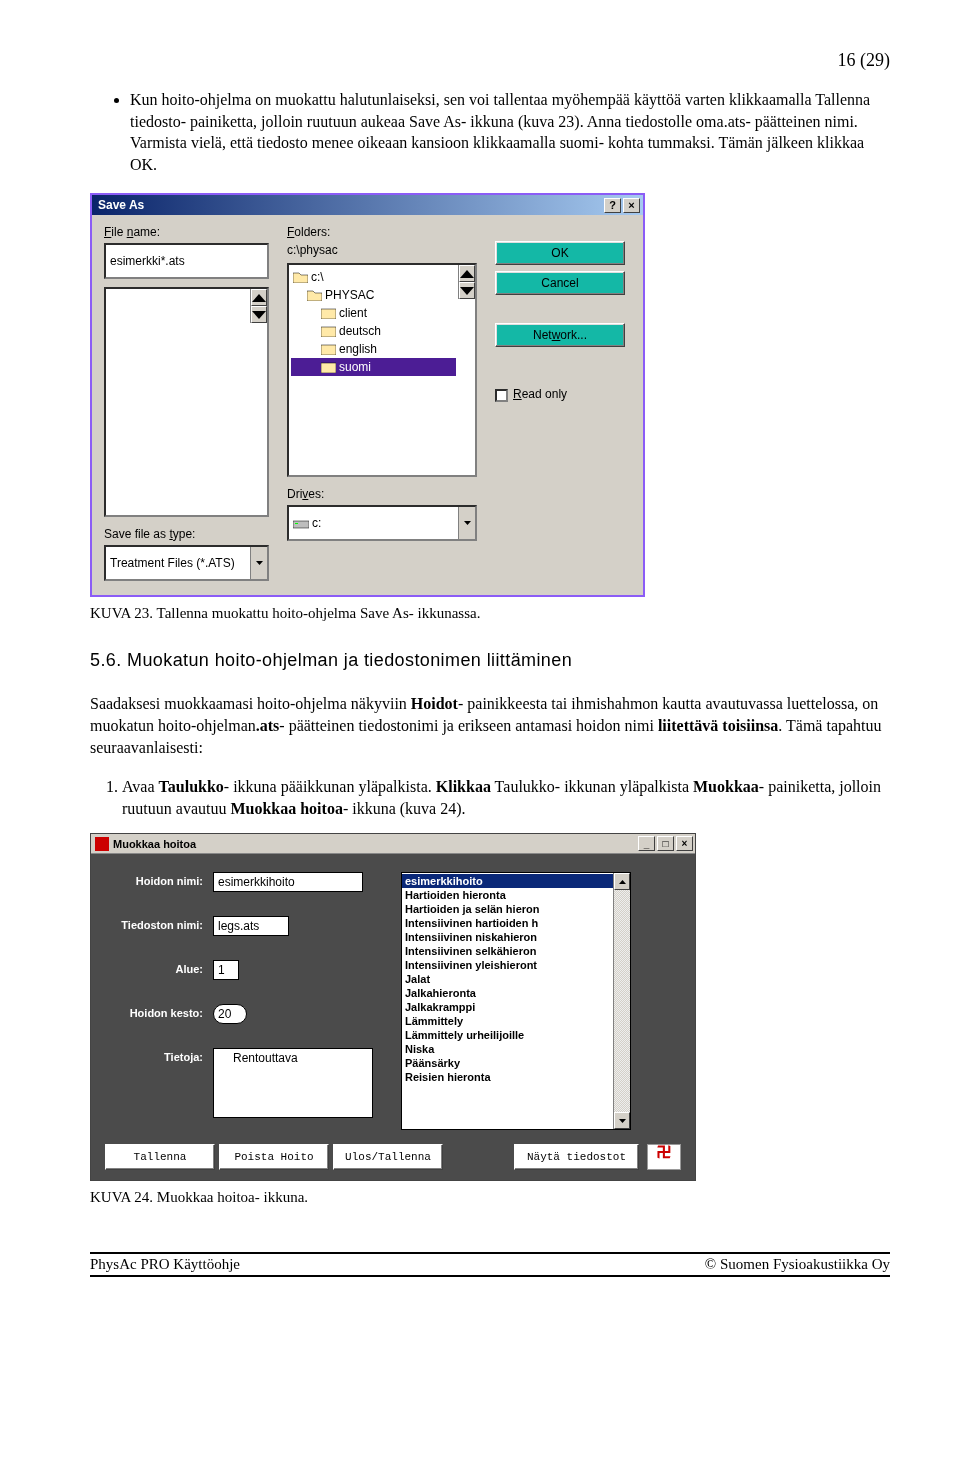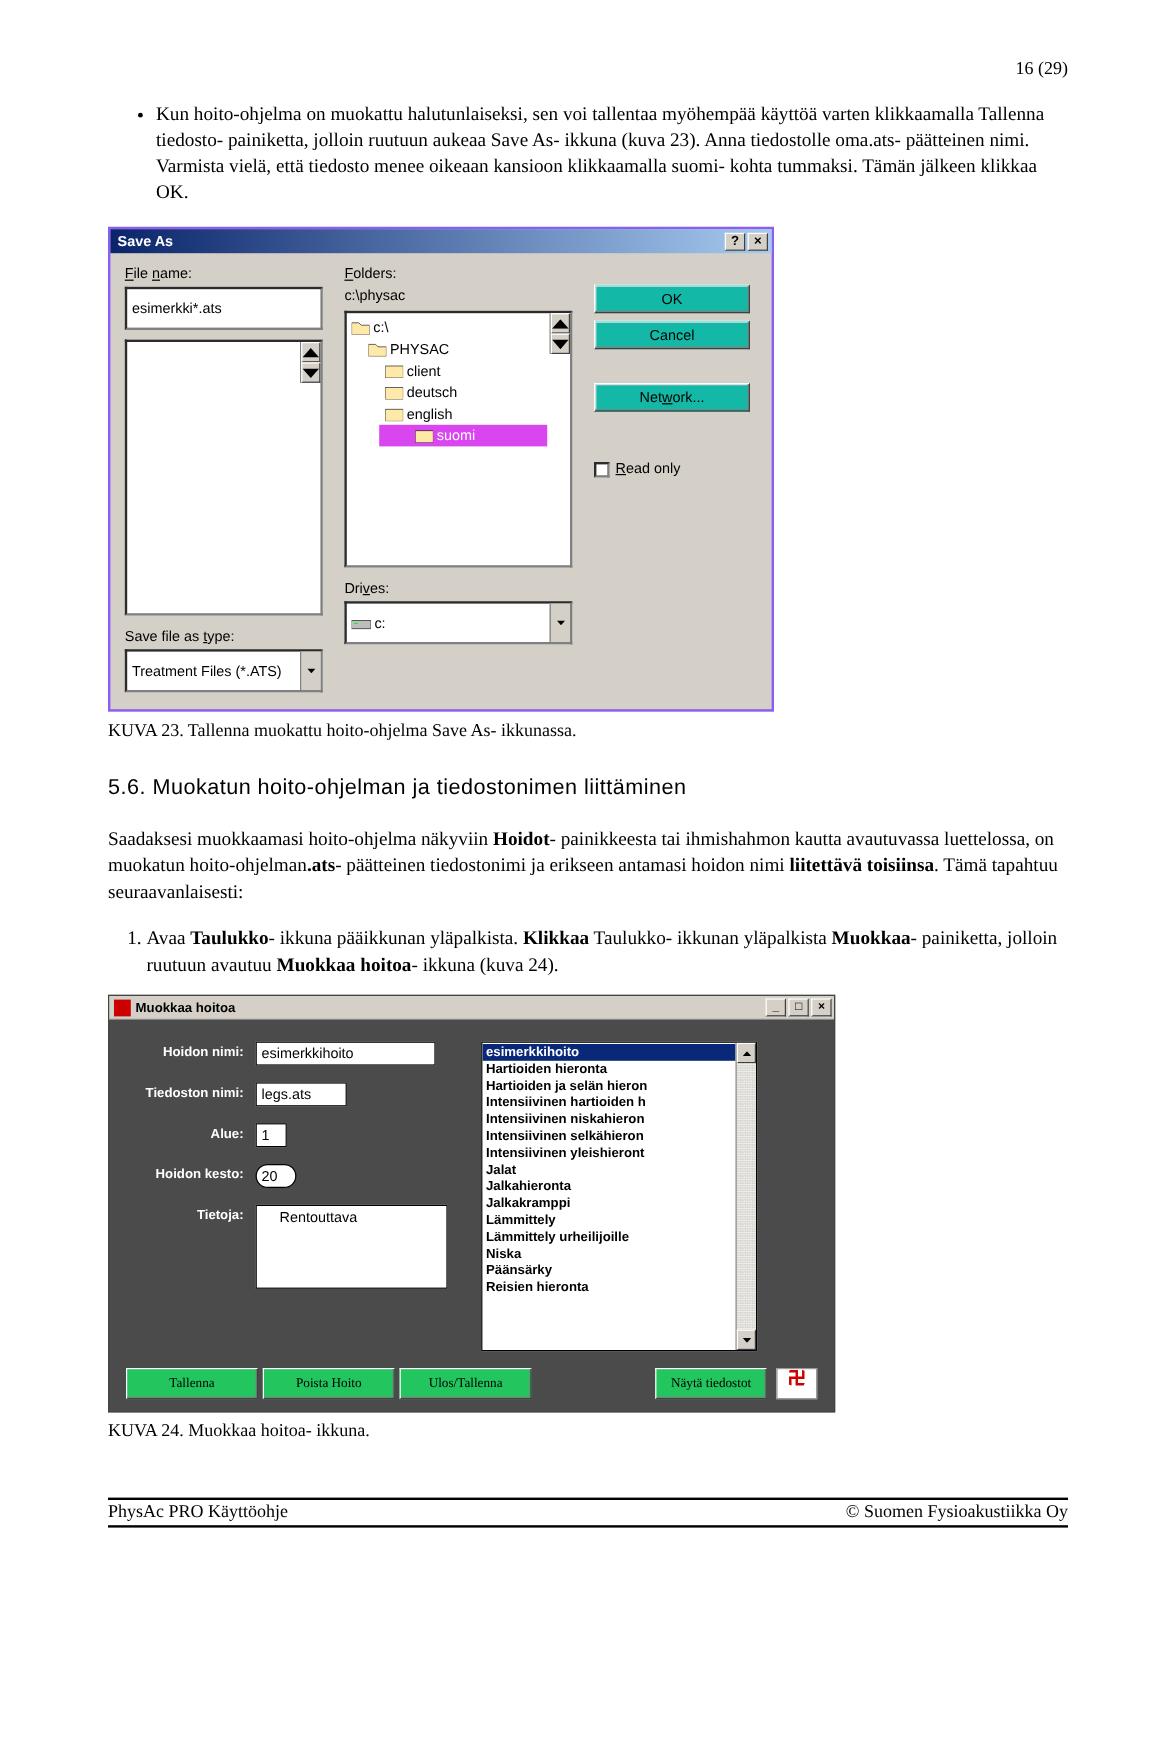--- a/index.html
+++ b/index.html
@@ -5,21 +5,21 @@
   * { box-sizing: border-box; }
   body {
     font-family: "Times New Roman", serif;
     font-size: 16px;
     margin: 0;
     padding: 50px 70px 30px 90px;
     background: #fff;
     color: #000;
     width: 960px;
   }
-  .page-num { text-align: right; margin-bottom: 18px; font-size: 15px; }
+  .page-num { text-align: right; margin-bottom: 18px; font-size: 18px; }
   ul.bullet { list-style: disc; padding-left: 40px; margin: 0 0 18px 0; }
   ul.bullet li { margin-bottom: 2px; line-height: 1.35; }
   .caption { margin: 8px 0 28px 0; font-size: 15px; }
   .section-head { font-family: Arial, sans-serif; font-size: 18px; letter-spacing: 0.4px; margin: 28px 0 22px 0; }
   p { line-height: 1.35; margin: 0 0 18px 0; }
   ol.num { padding-left: 32px; margin: 0 0 14px 0; }
   ol.num li { line-height: 1.35; }
 
   
   .dlg {
@@ -77,21 +77,21 @@
   .sbtn {
     height:17px; background:#d4d0c8;
     border:1px solid #fff; border-right-color:#404040; border-bottom-color:#404040;
     display:flex; align-items:center; justify-content:center;
   }
   .strack { flex:1; background: repeating-conic-gradient(#d4d0c8 0 25%, #eee 0 50%) 0/2px 2px;}
   .tree { flex:1; padding:3px 2px; font-size:12px; overflow:hidden; }
   .trow { display:flex; align-items:center; height:18px; gap:3px; padding-left:2px;}
   .trow.ind1 { padding-left:16px; }
   .trow.ind2 { padding-left:30px; }
-  .trow.sel { background:#d946ef; color:#fff;margin-left:25px; }
+  .trow.sel { background:#4c1d95; color:#fff; }
   .foldico { width:15px; height:12px; }
   .chk { width:13px; height:13px; background:#fff; border:2px inset #808080; margin-right:5px; display:inline-block; vertical-align:middle;}
 
   
   .dlg2 {
     font-family: Tahoma, Arial, sans-serif;
     font-size: 11px;
     width: 606px;
     border: 1px solid #444;
     background: #4b4b4b;
@@ -106,21 +106,21 @@
   }
   .dlg2 .tico { width:14px; height:14px; background:#c00; margin-right:4px; }
   .dlg2 .titlebar2 .ttl { flex:1; }
   .dlg2 .tbtn2 {
     width:17px; height:15px; background:#d4d0c8;
     border:1px solid #fff; border-right-color:#404040; border-bottom-color:#404040;
     margin-left:2px; color:#000; font-size:10px;
     display:flex; align-items:center; justify-content:center;
   }
   .d2body { padding:18px 14px 6px 14px; display:flex; gap:18px; }
-  .d2l { width:278px; display:flex; flex-direction:column; gap:14px; }
+  .d2l { width:278px; display:flex; flex-direction:column; gap:24px; }
   .d2row { display:flex; align-items:flex-start; gap:10px; }
   .d2lbl { width:98px; text-align:right; padding-top:3px; font-weight:bold; font-size:11px;}
   .inp {
     background:#fff; color:#000; border:1px solid #000;
     height:20px; padding:2px 4px; font-size:12px; font-family:Arial;
   }
   .inp.w1 { width:150px; } .inp.w2 { width:76px; }
   .inp.w3 { width:26px; text-align:left; } .inp.w4 { width:34px;border-radius:10px; }
   .inp.ta { height:70px; width:160px;padding-left:19px; }
   .listbox {
@@ -130,25 +130,25 @@
     display:flex;
   }
   .lbitems { flex:1; padding:1px 0; }
   .lbitems div { padding:1px 3px; }
   .lbitems div.sel { background:#0a2878; color:#fff; }
   .d2foot {
     display:flex; align-items:center; gap:4px;
     padding:8px 14px 10px 14px;
   }
   .d2btn {
-    height:26px; background:#22c55e; color:#000;
+    height:26px; background:#ffffff; color:#000;
     border:1px solid #fff; border-right-color:#404040; border-bottom-color:#404040;
     box-shadow: inset -1px -1px 0 #808080;
     display:flex; align-items:center; justify-content:center;
-    font-size:11px; font-family:Liberation Serif, serif; padding:0 12px;
+    font-size:11px; font-family:Liberation Mono, monospace; padding:0 12px;
   }
   .d2btn.w { width:110px; }
   .logo { width:34px; height:26px; background:#fff; border:1px solid #999; display:flex; align-items:center; justify-content:center; margin-left:4px;}
   .logo span { color:#c00; font-size:18px; font-weight:bold; }
 
   .footer {
     border-top:2px solid #000;
     border-bottom:2px solid #000;
     margin-top:46px; padding:2px 0;
     display:flex; justify-content:space-between; font-size:15px;

